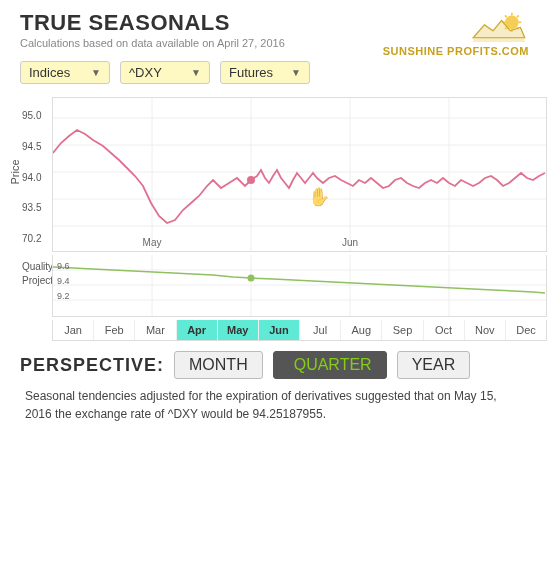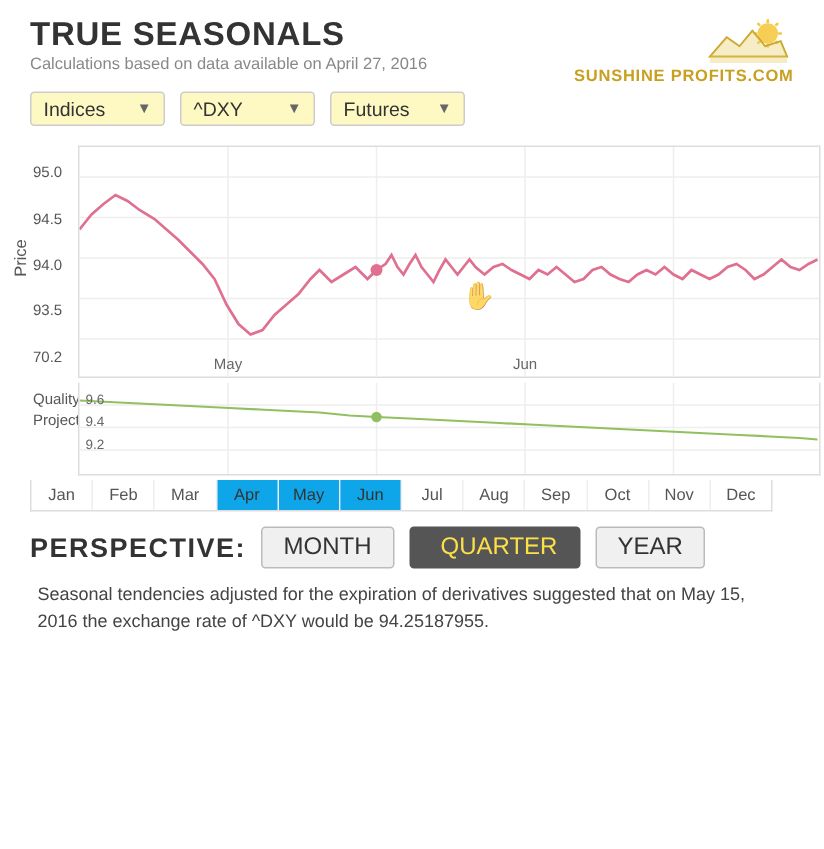--- a/index.html
+++ b/index.html
@@ -85,23 +85,23 @@
     .month-cell {
       flex: 1;
       text-align: center;
       font-size: 11px;
       padding: 4px 0;
       color: #555;
       border-right: 1px solid #eee;
     }
     .month-cell:last-child { border-right: none; }
     .month-cell.active {
-      background: #0ea5e9;
-      color: #333;
-      font-weight: normal;
+      background: #5eead4;
+      color: #333;
+      font-weight: bold;
     }
     .perspective-row {
       display: flex;
       align-items: center;
       gap: 10px;
       margin: 10px 0 8px 0;
     }
     .perspective-label {
       font-size: 18px;
       font-weight: bold;
@@ -112,21 +112,21 @@
       padding: 4px 14px;
       border: 1px solid #bbb;
       border-radius: 3px;
       cursor: pointer;
       font-size: 16px;
       background: #f0f0f0;
       color: #333;
     }
     .persp-btn.active {
       background: #555;
-      color: #fde047;
+      color: #84cc16;
       border-color: #555;
       padding-left: 20px;
     }
     .footer-text {
       font-size: 12px;
       color: #444;
       line-height: 1.5;
       padding: 0 5px;
     }
     .chart-wrapper {
@@ -349,21 +349,21 @@
         <text x="4" y="14" font-size="9" fill="#666">9.6</text>
         <text x="4" y="29" font-size="9" fill="#666">9.4</text>
         <text x="4" y="44" font-size="9" fill="#666">9.2</text>
       </svg>
     </div>
 
     <div style="position:absolute;left:2px;top:5px;bottom:5px;display:flex;flex-direction:column;justify-content:space-between;font-size:9px;color:#555;padding-top:28px;">
     </div>
   </div>
 
-  <div class="months-bar" style="width:495px;">
+  <div class="months-bar" style="margin-left:32px;width:495px;">
     <div class="month-cell">Jan</div>
     <div class="month-cell">Feb</div>
     <div class="month-cell">Mar</div>
     <div class="month-cell active">Apr</div>
     <div class="month-cell active">May</div>
     <div class="month-cell active">Jun</div>
     <div class="month-cell">Jul</div>
     <div class="month-cell">Aug</div>
     <div class="month-cell">Sep</div>
     <div class="month-cell">Oct</div>

